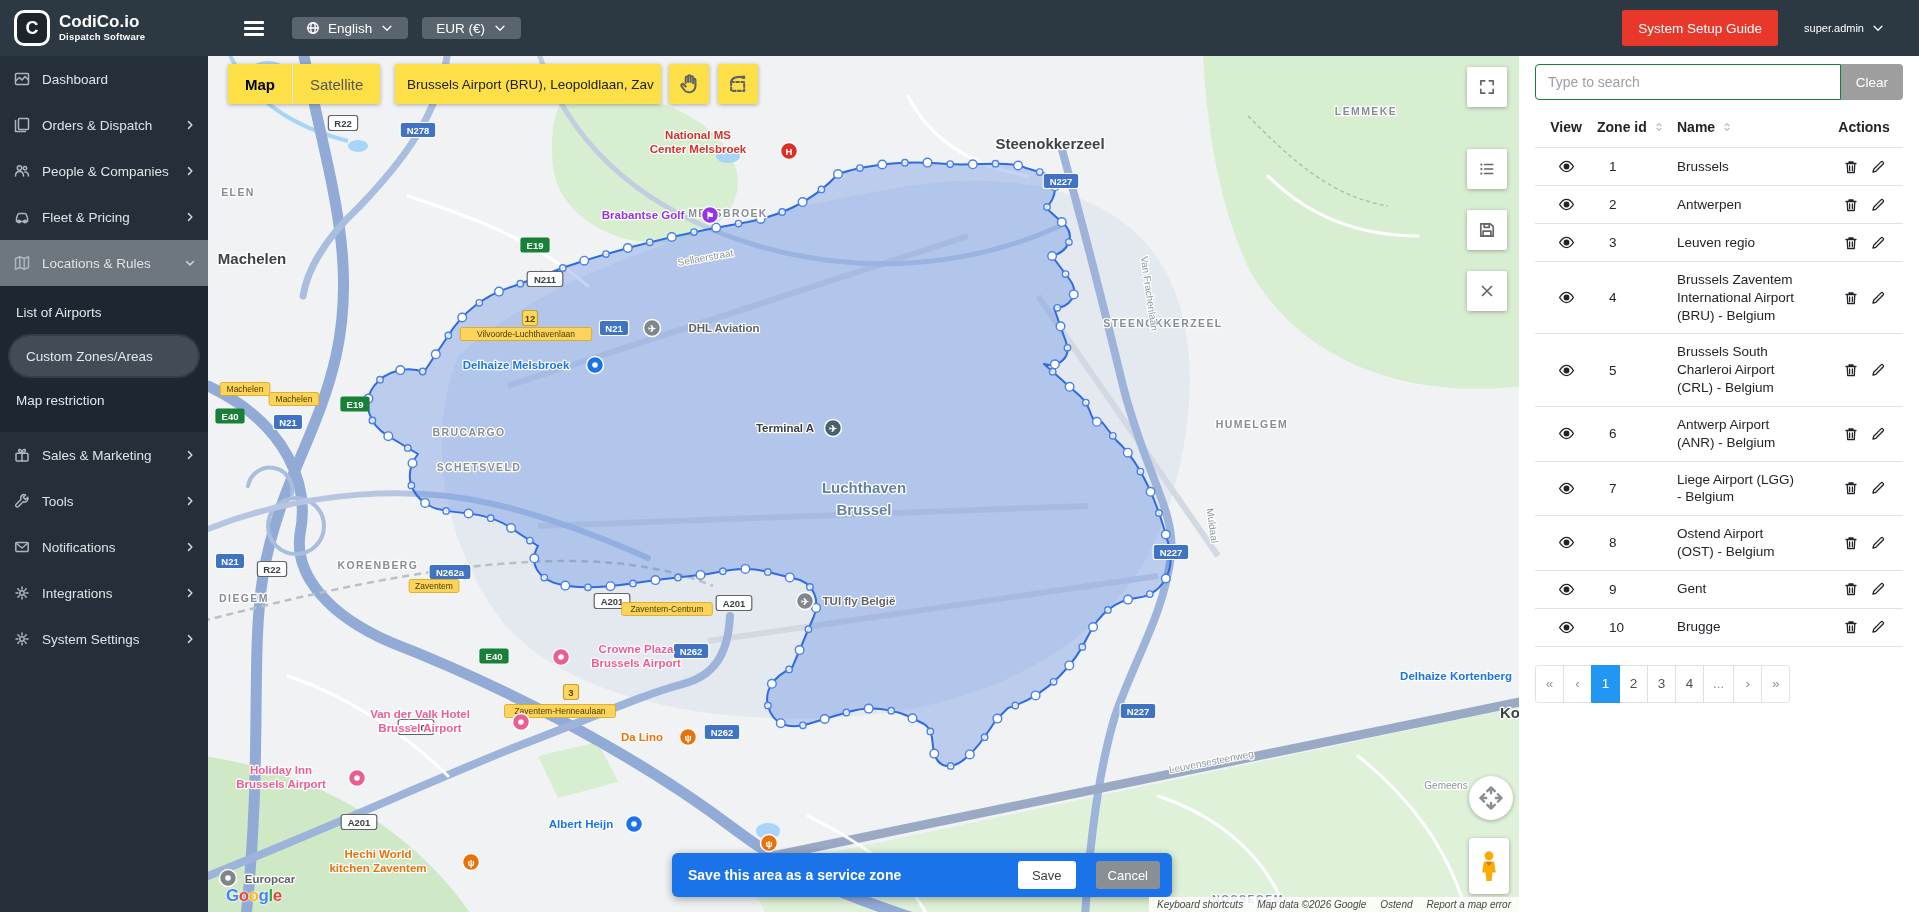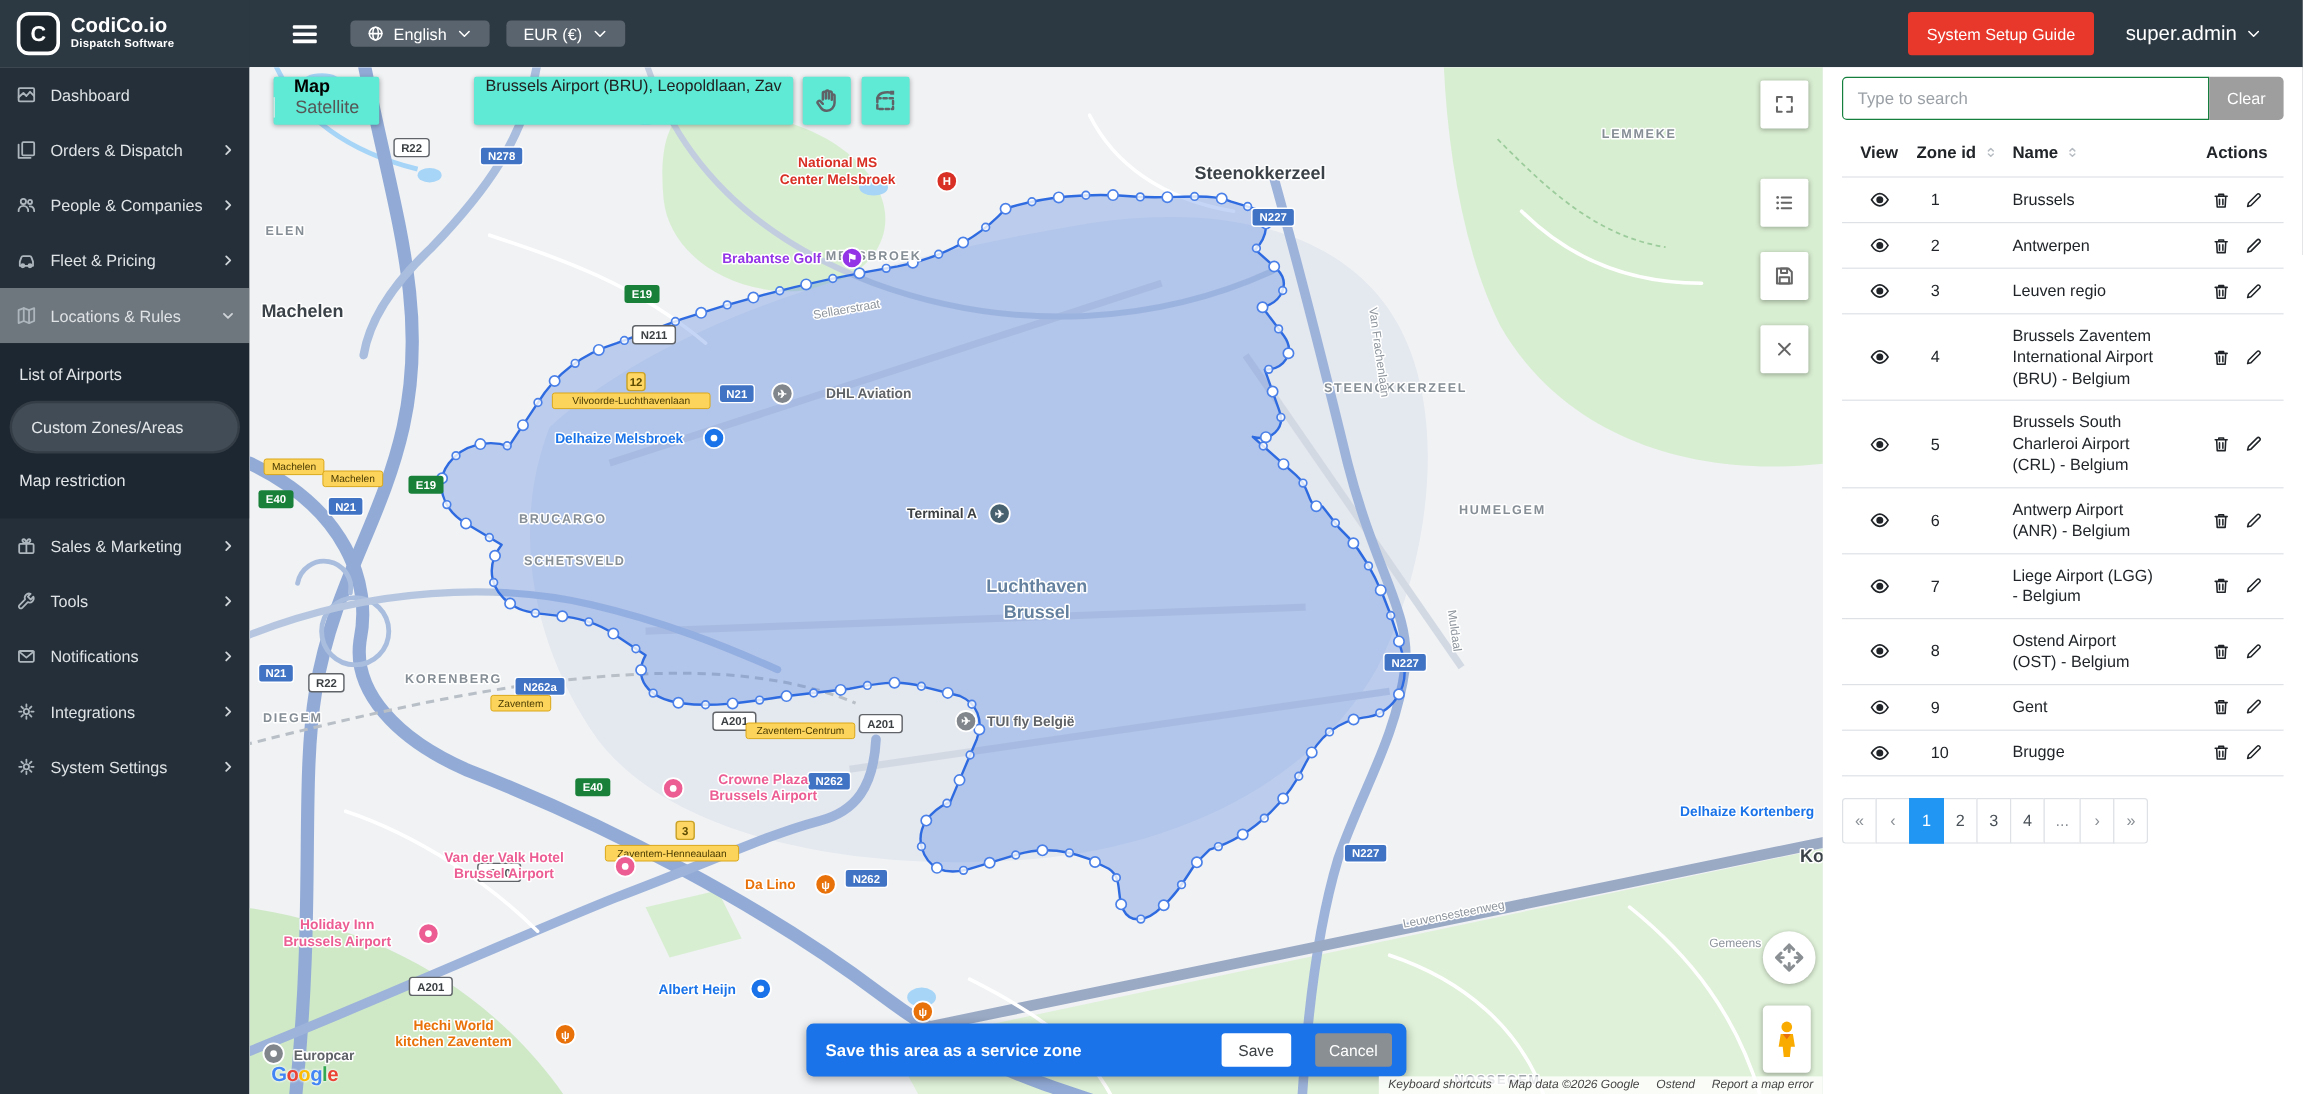--- a/index.html
+++ b/index.html
@@ -17,40 +17,40 @@
   .brand-tag { color:#fff; font-size:9.5px; font-weight:bold; letter-spacing:.2px; }
   .hamburger { margin-left:36px; width:26px; height:20px; display:flex; flex-direction:column; justify-content:center; gap:3px; cursor:pointer; }
   .hamburger span { display:block; width:20px; height:3px; background:#fff; border-radius:1px; }
   .pill { margin-left:22px; background:#5a646e; color:#fff; border:none; border-radius:4px; height:22px;
           display:flex; align-items:center; gap:8px; padding:0 14px; font-size:13.5px; cursor:pointer; }
   .pill + .pill { margin-left:14px; }
   .pill .cicon { display:flex; }
   .spacer { flex:1; }
   .setup-btn { background:#e8382c; color:#fff; border:none; border-radius:3px; height:36px; padding:0 16px;
                font-size:13.5px; cursor:pointer; }
-  .user { color:#fff; font-size:17px; display:flex; align-items:center; gap:7px; margin:0 34px 0 26px; cursor:pointer; }
+  .user { color:#fff; font-size:11px; display:flex; align-items:center; gap:7px; margin:0 34px 0 26px; cursor:pointer; }
 
   
   .body { flex:1; display:flex; min-height:0; }
 
   
   .sidebar { width:208px; background:#242f39; color:#dfe3e6; flex:0 0 208px; overflow:hidden; }
   .side-item { height:46px; display:flex; align-items:center; gap:12px; padding:0 12px 0 14px; font-size:13.5px; cursor:pointer; }
   .side-item .cicon { color:#aeb6bd; display:flex; }
   .side-item .lbl { flex:1; }
   .side-item .chev { color:#cfd4d8; display:flex; }
   .side-item.active-parent { background:#6f777e; }
   .submenu { background:#1d2731; padding:4px 0 10px 0; }
   .sub-item { height:40px; display:flex; align-items:center; padding:0 16px; margin:2px 0; font-size:13.5px; cursor:pointer; color:#e4e7ea; }
   .sub-item.selected { background:#414c56; border-radius:22px; margin:4px 10px; padding:0 16px; box-shadow:0 0 0 2px rgba(255,255,255,0.10); }
 
   
   .map-area { position:relative; flex:1; min-width:0; background:#f0f2f4; overflow:hidden; }
   .map-area svg.basemap { position:absolute; inset:0; width:100%; height:100%; display:block; }
-  .ctl { position:absolute; background:#5eead4; box-shadow:0 1px 4px rgba(0,0,0,.3); border-radius:2px;flex-direction:column; }
+  .ctl { position:absolute; background:#fde047; box-shadow:0 1px 4px rgba(0,0,0,.3); border-radius:2px; }
   .maptype { left:20px; top:8px; height:40px; display:flex; align-items:stretch; font-size:15px; }
   .maptype .seg { padding:0 17px; display:flex; align-items:center; cursor:pointer; }
   .maptype .seg.sel { font-weight:bold; color:#000; }
   .maptype .seg.unsel { color:#565656; border-left:1px solid #e6e6e6; }
   .map-search { left:187px; top:8px; width:266px; height:40px; display:flex; align-items:center; padding:0 12px;
                 font-size:13.5px; color:#212121; white-space:nowrap; overflow:hidden; cursor:text; }
   .tool-btn { width:40px; height:40px; display:flex; align-items:center; justify-content:center; color:#5f6368; cursor:pointer; }
   .hand-btn { left:461px; top:8px; }
   .poly-btn { left:510px; top:8px; }
   .right-ctls { position:absolute; right:12px; top:11px; display:flex; flex-direction:column; }

